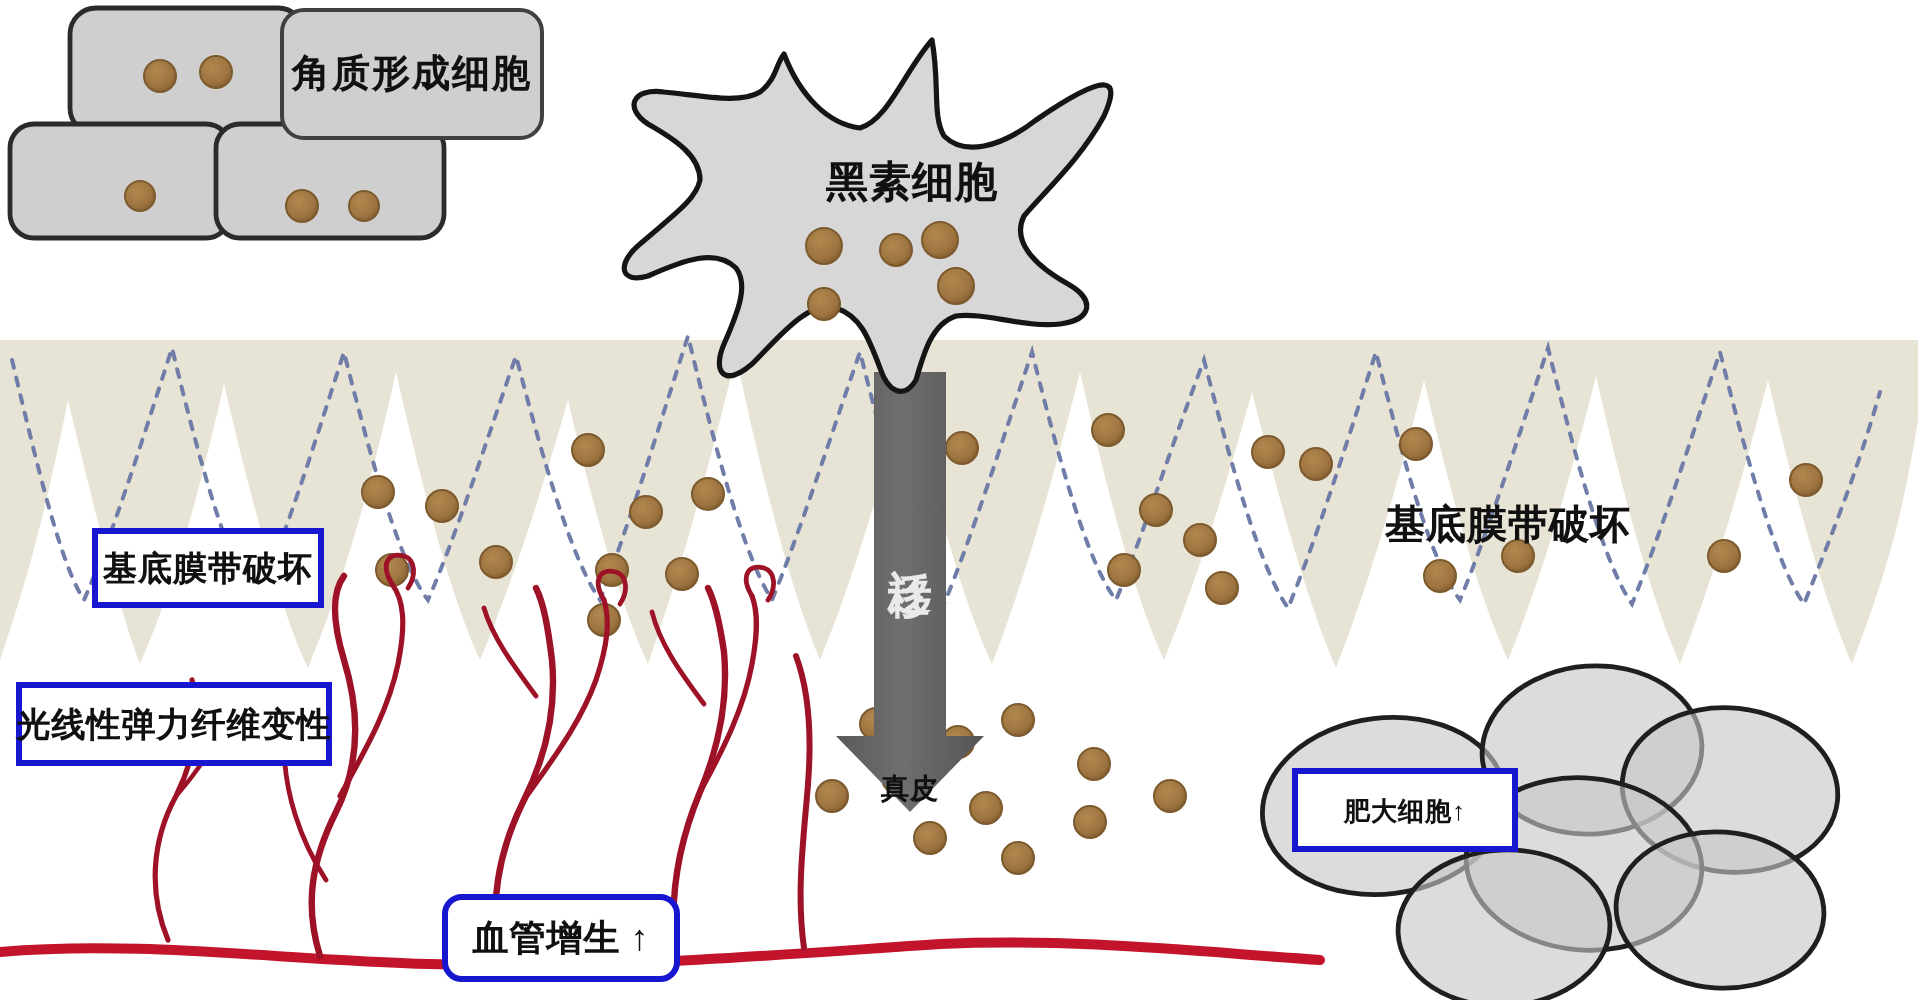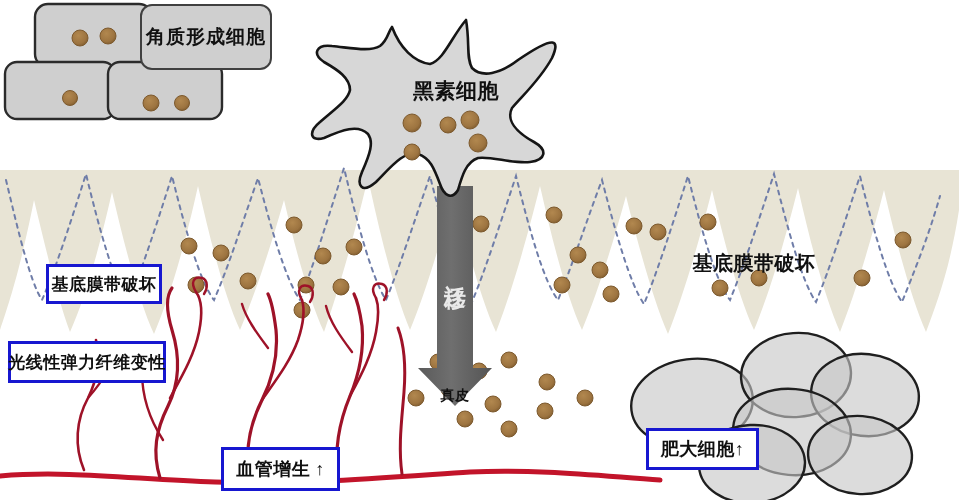--- a/index.html
+++ b/index.html
@@ -301,21 +301,21 @@
   </div>
 
   <div class="lbl bluebox" style="left:46px;top:264px;width:110px;height:34px;font-size:17px;">
     <span>基底膜带破坏</span>
   </div>
 
   <div class="lbl bluebox" style="left:8px;top:341px;width:152px;height:36px;font-size:17px;justify-content:center;">
     <span>光线性弹力纤维变性</span>
   </div>
 
-  <div class="lbl bluebox" style="left:221px;top:447px;width:113px;height:38px;font-size:18px;">
+  <div class="lbl bluebox" style="left:221px;top:447px;width:113px;height:38px;font-size:18px;border-radius:10px;">
     <span>血管增生 ↑</span>
   </div>
 
-  <div class="lbl bluebox" style="left:646px;top:384px;width:107px;height:36px;font-size:18px;margin-top:44px;">
+  <div class="lbl bluebox" style="left:646px;top:384px;width:107px;height:36px;font-size:13px;">
     <span>肥大细胞↑</span>
   </div>
 
 </div>
 
 </body></html>

